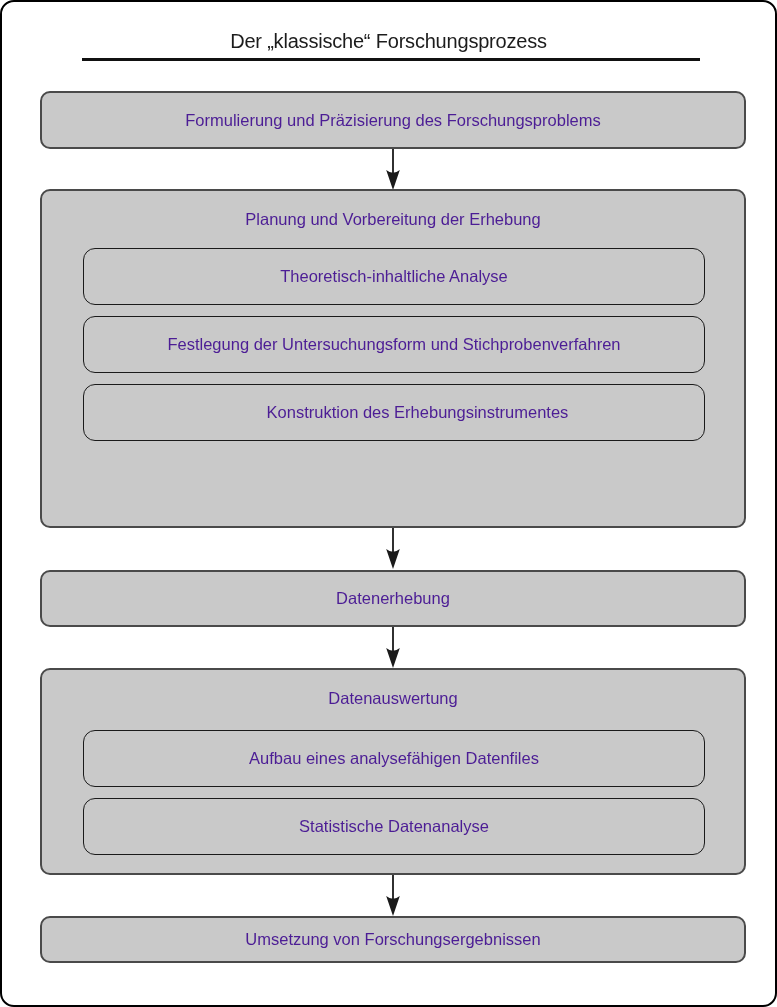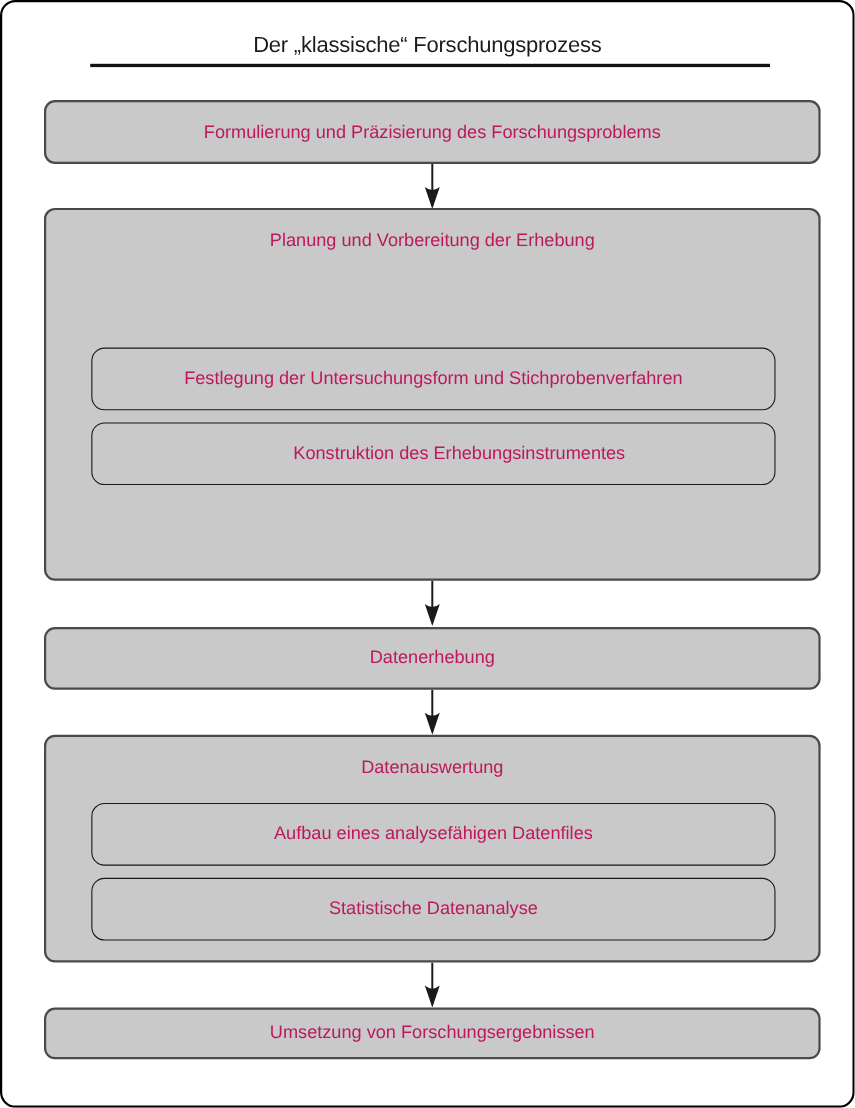--- a/index.html
+++ b/index.html
@@ -33,21 +33,21 @@
     top: 56px;
     left: 80px;
     width: 618px;
     height: 2.5px;
     background: #111111;
   }
   .box, .group, .subbox {
     position: absolute;
     box-sizing: border-box;
     background: #c9c9c9;
-    color: #be185d;
+    color: #4c1d95;
     font-size: 16.5px;
   }
   .box {
     left: 38px;
     width: 706px;
     border: 2px solid #4a4a4a;
     border-radius: 10px;
     display: flex;
     align-items: center;
     justify-content: center;
@@ -100,20 +100,23 @@
     <span>Formulierung und Präzisierung des Forschungsproblems</span>
   </div>
 
   <svg class="arrow" style="top:147px;" viewBox="0 0 22 41">
     <line x1="11" y1="0" x2="11" y2="38" stroke="#1a1a1a" stroke-width="1.8"></line>
     <path d="M11,41 L17.8,21 Q11,26.5 4.2,21 Z" fill="#1a1a1a"></path>
   </svg>
 
   <div class="group" style="top:187px; height:339px;">
     <div class="group-label">Planung und Vorbereitung der Erhebung</div>
+    <div class="subbox" style="top:57px;">
+      <span>Theoretisch-inhaltliche Analyse</span>
+    </div>
     <div class="subbox" style="top:125px;">
       <span>Festlegung der Untersuchungsform und Stichprobenverfahren</span>
     </div>
     <div class="subbox" style="top:193px;padding-left:47px;">
       <span>Konstruktion des Erhebungsinstrumentes</span>
     </div>
   </div>
 
   <svg class="arrow" style="top:526px;" viewBox="0 0 22 41">
     <line x1="11" y1="0" x2="11" y2="38" stroke="#1a1a1a" stroke-width="1.8"></line>

